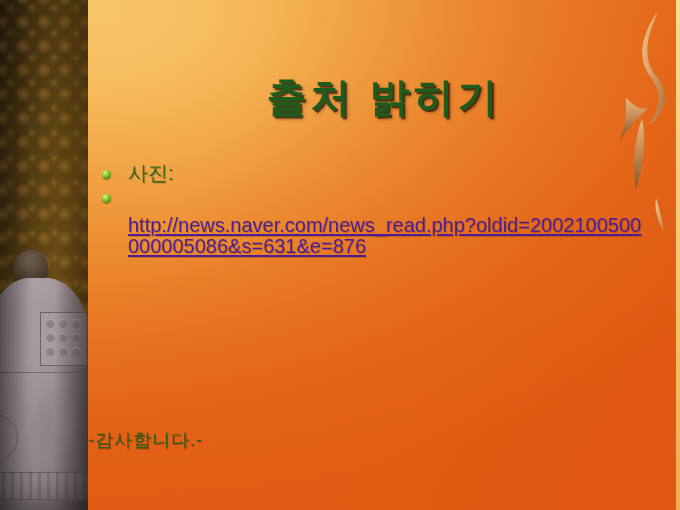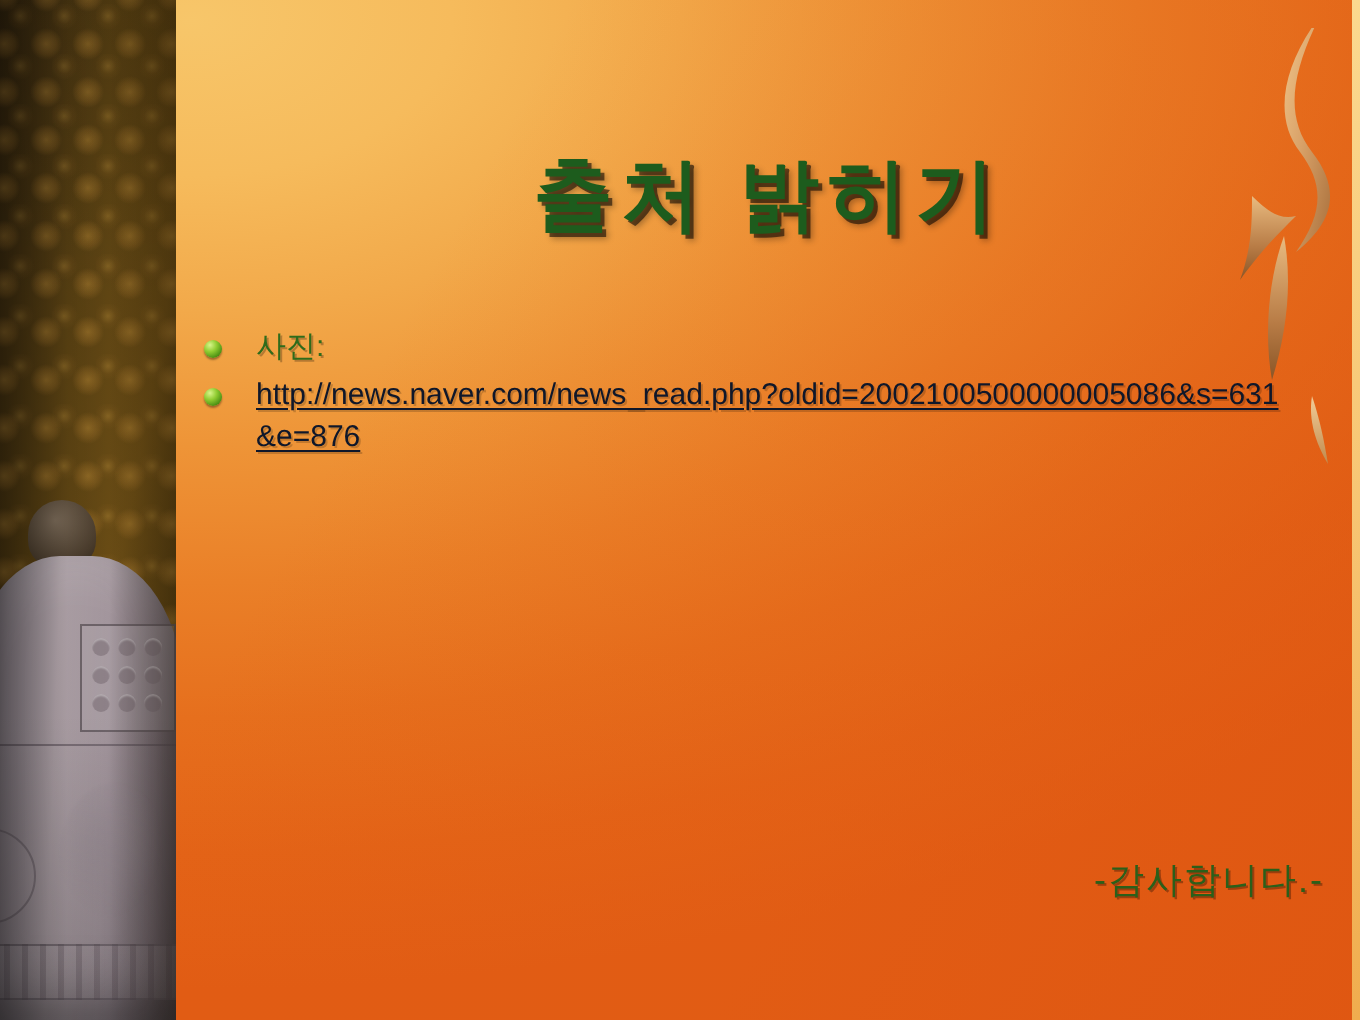--- a/index.html
+++ b/index.html
@@ -249,48 +249,48 @@
     width: 9px;
     height: 9px;
     margin-top: 7px;
     margin-right: 17px;
     border-radius: 50%;
     background:
       radial-gradient(circle at 33% 28%, #d8f58a 0%, #90cc32 38%, #4f9416 72%, #2e6a0c 100%);
     box-shadow: 0 1px 1px rgba(0,0,0,0.35);
   }
   .bullet-text {
-    font-size: 15px;
+    font-size: 20px;
     line-height: 21px;
     color: #2f6b1b;
     text-shadow: 1px 1px 0 rgba(0,0,0,0.25);
   }
   .bullet-text.link {
-    color: #0f172a;
+    color: #4c1d95;
     text-decoration: underline;
     text-underline-offset: 2px;
     word-break: break-all;
     text-shadow: 1px 1px 0 rgba(0,0,0,0.18);
+    margin-top: 28px;
   }
   .bullet-text.link .tail {
     text-decoration: none;
   }
 
   
   .closing {
     position: absolute;
     left: 88px;
     top: 428px;
     width: 560px;
-    text-align: right;
+    text-align: left;
     font-size: 18px;
     color: #2b5f1a;
     letter-spacing: 1px;
     text-shadow: 1px 1px 0 rgba(0,0,0,0.30);
-    padding-left: 14px;
   }
 </style>
 </head>
 <body>
 
 <div id="slide">
 
   <div class="bg-base"></div>
   <div class="bg-warm-right"></div>
 

